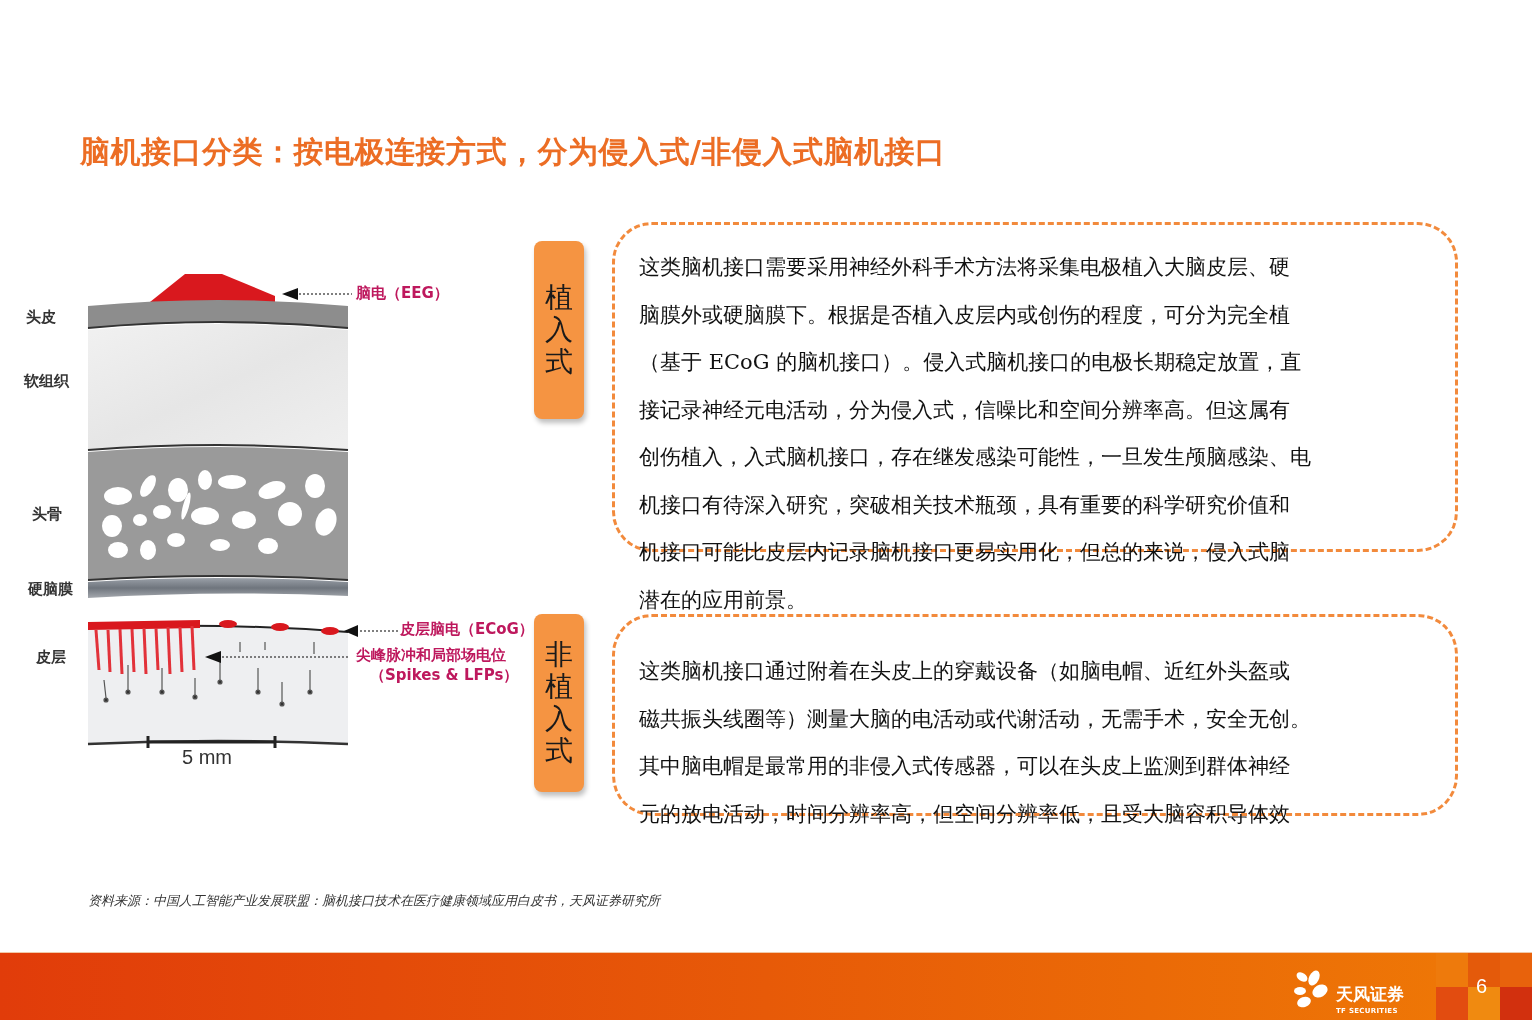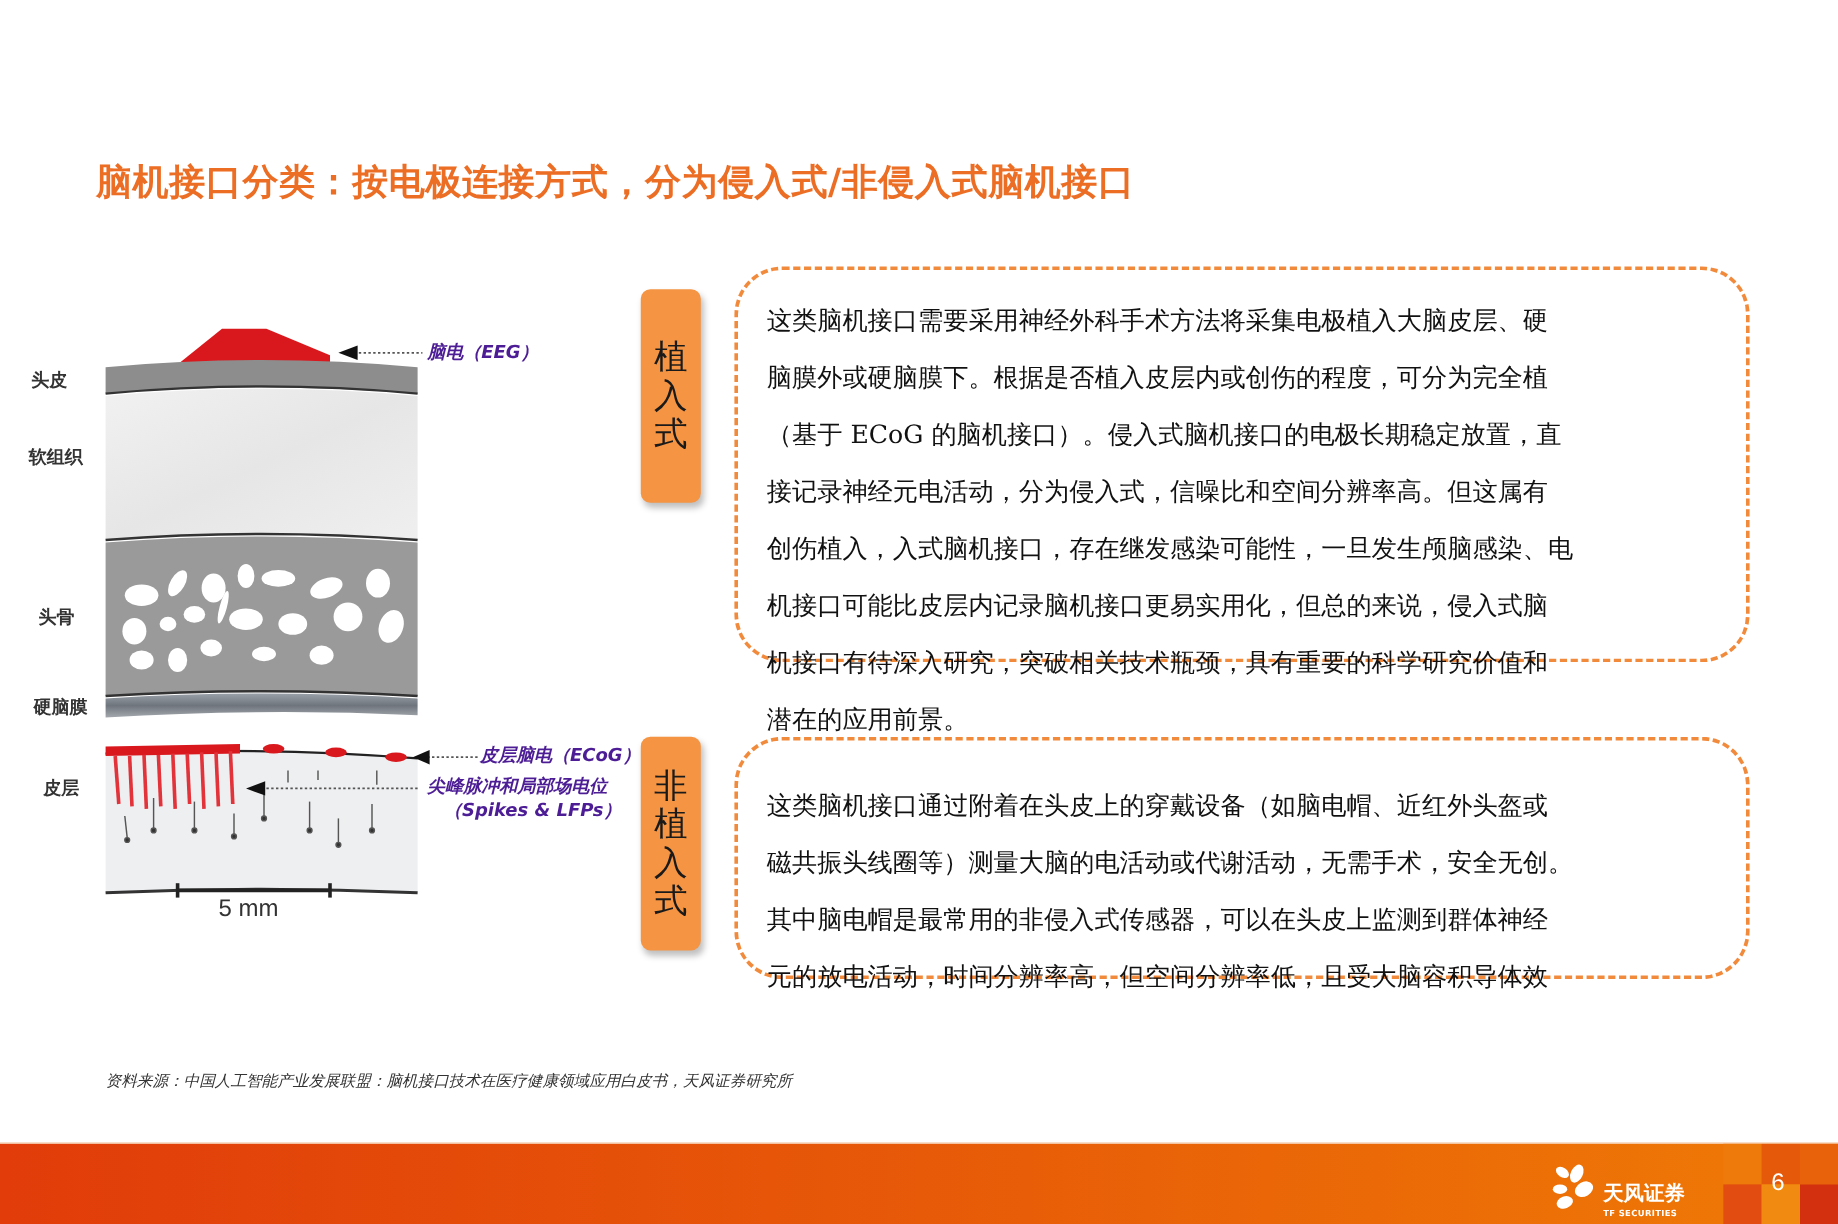--- a/index.html
+++ b/index.html
@@ -12,23 +12,22 @@
     white-space: nowrap;
   }
 
   
   .diagram { position: absolute; left: 0; top: 250px; width: 560px; height: 540px; }
   .layer-label {
     position: absolute; font-size: 15px; font-weight: bold; color: #333;
     font-family: "DejaVu Sans", sans-serif;
   }
   .anno {
-    position: absolute; font-size: 15px; font-weight: bold; color: #4c1d95; white-space: nowrap;
+    position: absolute; font-size: 15px; font-weight: bold; color: #be185d; white-space: nowrap;
     font-family: "DejaVu Sans", sans-serif;
-    font-style: italic;
   }
   .scale-text { position: absolute; font-size: 20px; color: #333; font-family: "Liberation Sans", sans-serif; }
 
   
   .tag {
     position: absolute; width: 50px;
     background: #f59442; border-radius: 8px;
     box-shadow: 2px 4px 5px rgba(0,0,0,0.25);
     display: flex; flex-direction: column; align-items: center; justify-content: center;
     font-family: "DejaVu Serif", serif; font-size: 28px; color: #1a1a1a; line-height: 1.15;
@@ -203,22 +202,22 @@
   <span>植</span>
   <span>入</span>
   <span>式</span>
 </div>
 <div class="desc-box" style="left:612px; top:222px; width:846px; height:330px;">
   <p>这类脑机接口需要采用神经外科手术方法将采集电极植入大脑皮层、硬</p>
   <p>脑膜外或硬脑膜下。根据是否植入皮层内或创伤的程度，可分为完全植</p>
   <p>（基于 ECoG 的脑机接口）。侵入式脑机接口的电极长期稳定放置，直</p>
   <p>接记录神经元电活动，分为侵入式，信噪比和空间分辨率高。但这属有</p>
   <p>创伤植入，入式脑机接口，存在继发感染可能性，一旦发生颅脑感染、电</p>
+  <p>机接口有待深入研究，突破相关技术瓶颈，具有重要的科学研究价值和</p>
   <p>机接口可能比皮层内记录脑机接口更易实用化，但总的来说，侵入式脑</p>
-  <p>机接口有待深入研究，突破相关技术瓶颈，具有重要的科学研究价值和</p>
   <p>潜在的应用前景。</p>
 </div>
 
 <div class="tag" style="left:534px; top:614px; height:178px;">
   <span>非</span>
   <span>植</span>
   <span>入</span>
   <span>式</span>
 </div>
 <div class="desc-box" style="left:612px; top:614px; width:846px; height:202px; padding-top:22px;">

